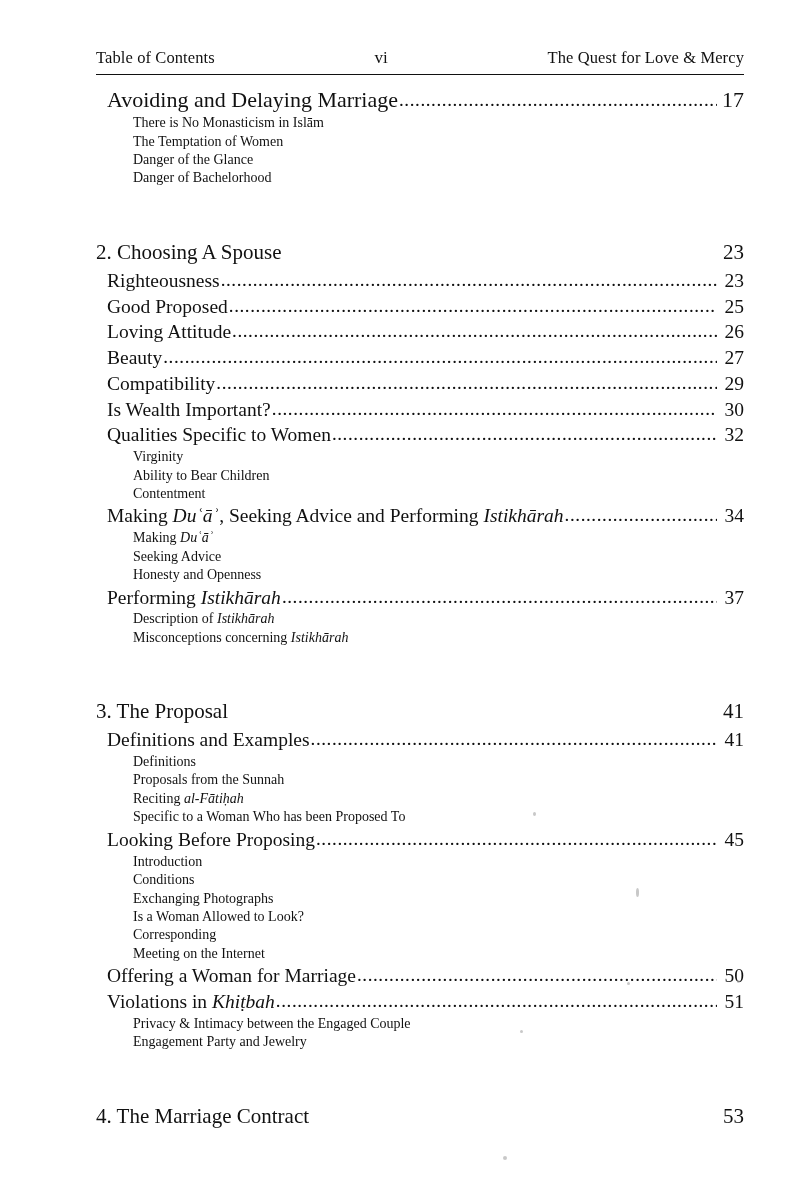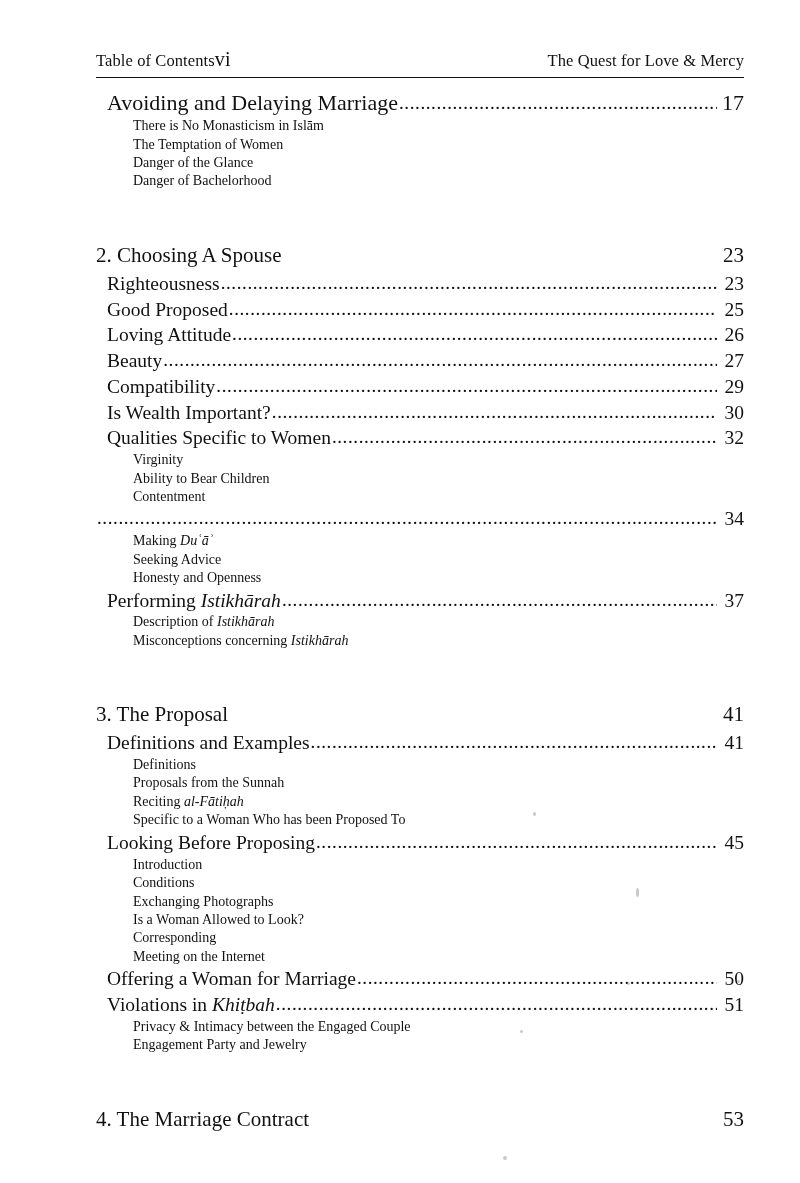--- a/index.html
+++ b/index.html
@@ -34,22 +34,22 @@
     display: flex;
     align-items: baseline;
     justify-content: space-between;
     font-size: 16.5px;
     letter-spacing: 0.1px;
     padding-bottom: 4px;
   }
   .runhead .rh-left { flex: 0 0 auto; }
   .runhead .rh-center {
     flex: 1 1 auto;
-    text-align: left;
-    font-size: 20px;
+    text-align: center;
+    font-size: 17px;
   }
   .runhead .rh-right { flex: 0 0 auto; }
   .rule {
     border-top: 1.1px solid #111;
     margin-top: 2px;
     margin-bottom: 10px;
   }
 
   
   .toc { font-size: 19px; }
@@ -187,20 +187,21 @@
         <div class="row lvl2">
           <span class="txt">Virginity</span>
         </div>
         <div class="row lvl2">
           <span class="txt">Ability to Bear Children</span>
         </div>
         <div class="row lvl2">
           <span class="txt">Contentment</span>
         </div>
         <div class="row lvl1">
+          <span class="txt">Making <i>Duʿāʾ</i>, Seeking Advice and Performing <i>Istikhārah</i></span>
           <span class="leader">............................................................................................................................................................................................................................</span>
           <span class="pg">34</span>
         </div>
         <div class="row lvl2">
           <span class="txt">Making <i>Duʿāʾ</i></span>
         </div>
         <div class="row lvl2">
           <span class="txt">Seeking Advice</span>
         </div>
         <div class="row lvl2">

